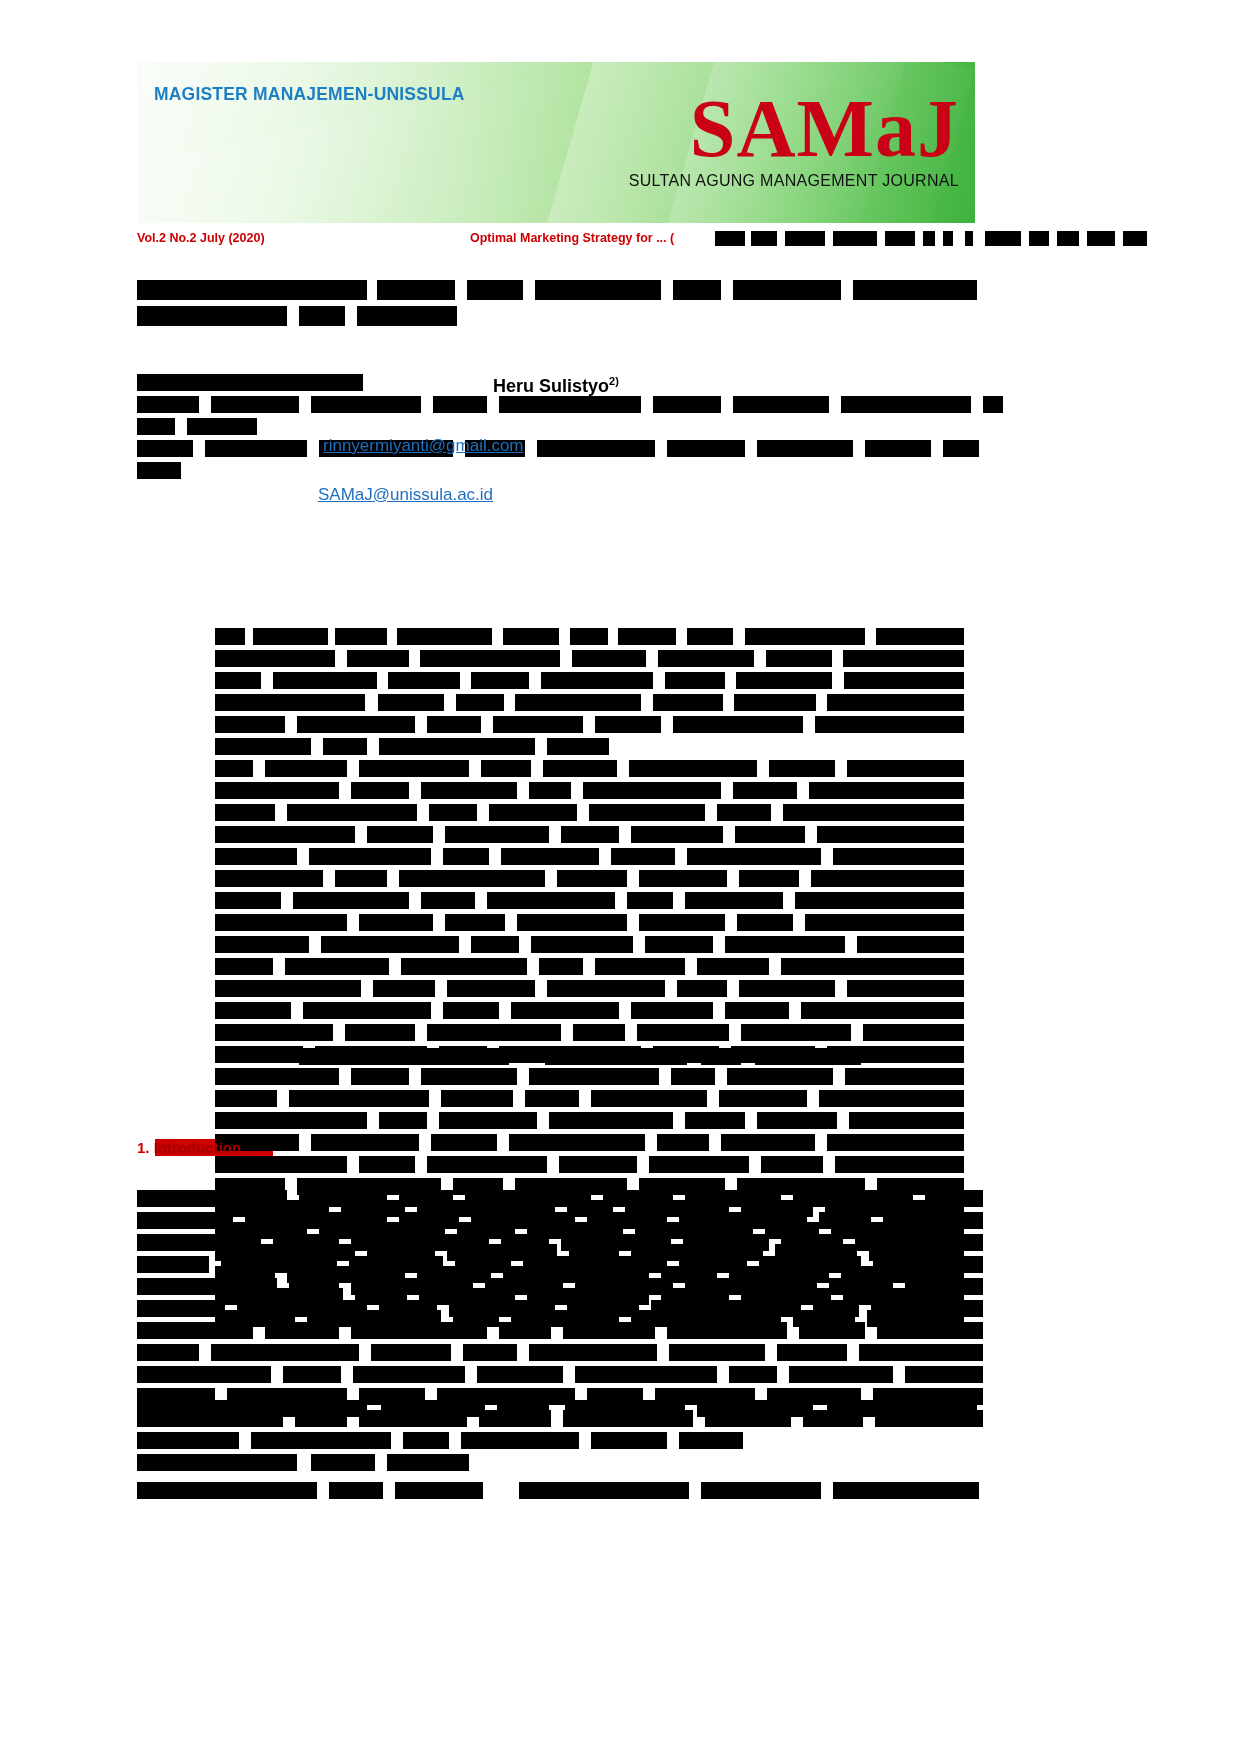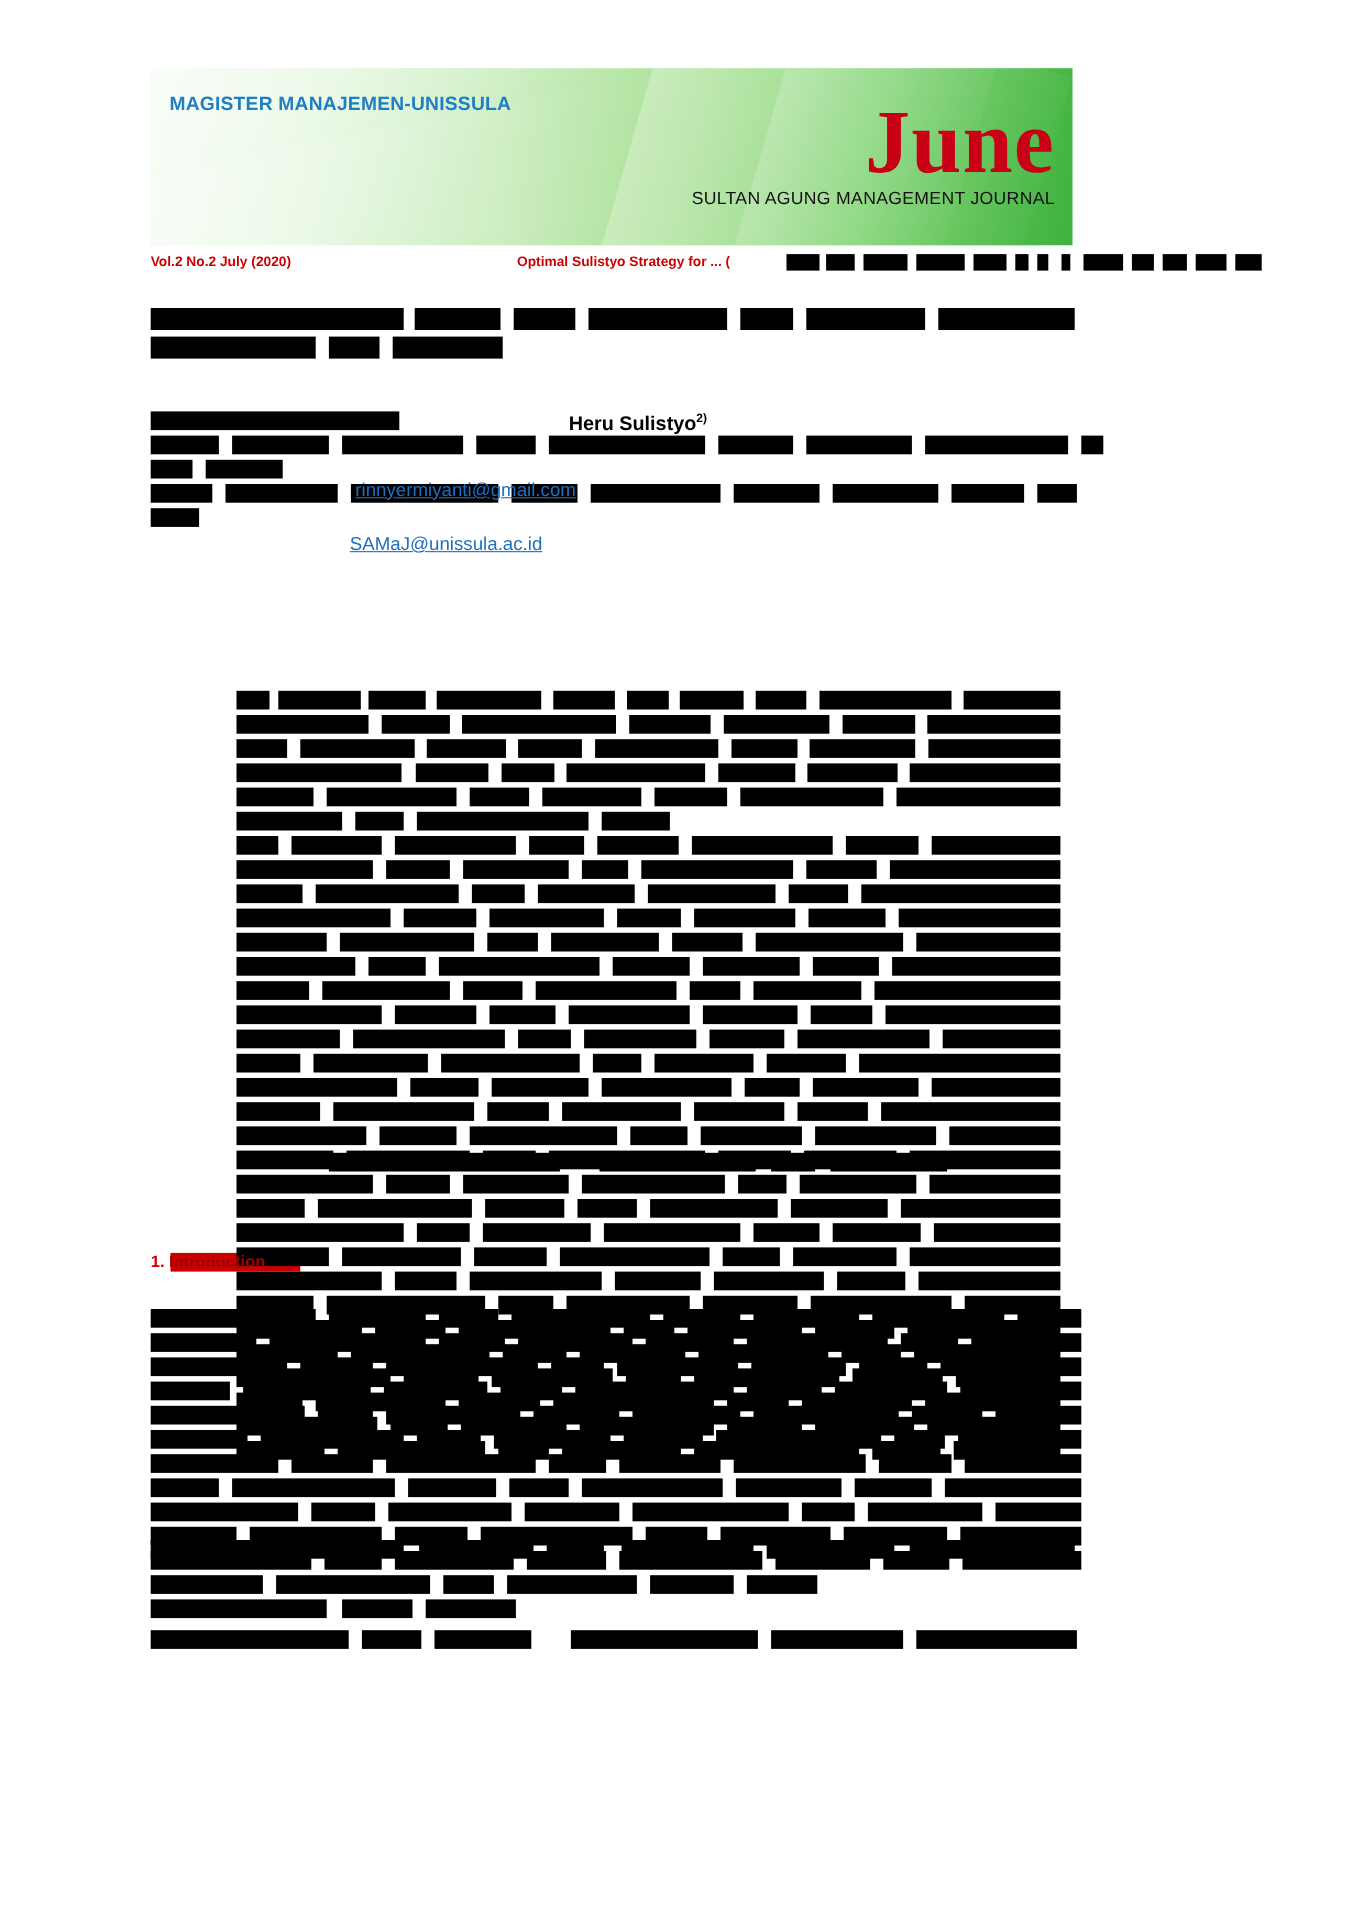--- a/index.html
+++ b/index.html
@@ -66,28 +66,28 @@
 <body>
 
 <div class="page">
 
   <div class="masthead">
     <div class="sheen1"></div>
     <div class="sheen2"></div>
     <div class="sheen3"></div>
     <div class="mm-label">MAGISTER MANAJEMEN-UNISSULA</div>
     <div class="samaj-wrap">
-      <div class="samaj">June</div>
+      <div class="samaj">SAMaJ</div>
       <div class="samaj-sub">SULTAN AGUNG MANAGEMENT JOURNAL</div>
     </div>
   </div>
 
   <div class="runhead">
     <div class="rh-left-txt">Vol.2 No.2 July (2020)</div>
-    <div class="rh-right-txt">Optimal Sulistyo Strategy for ... (</div>
+    <div class="rh-right-txt">Optimal Marketing Strategy for ... (</div>
     <div id="runhead-redact">
         <div class="rb-red" style="left: 0px; top: 0px; width: 155px; height: 15px; opacity: 0;"></div>
         <div class="rb-red" style="left: 333px; top: 0px; width: 240px; height: 15px; opacity: 0;"></div>
         <div class="rb" style="left: 578px; top: 0px; width: 30px; height: 15px;"></div>
         <div class="rb" style="left: 614px; top: 0px; width: 26px; height: 15px;"></div>
         <div class="rb" style="left: 648px; top: 0px; width: 40px; height: 15px;"></div>
         <div class="rb" style="left: 696px; top: 0px; width: 44px; height: 15px;"></div>
         <div class="rb" style="left: 748px; top: 0px; width: 30px; height: 15px;"></div>
         <div class="rb" style="left: 786px; top: 0px; width: 12px; height: 15px;"></div>
         <div class="rb" style="left: 806px; top: 0px; width: 10px; height: 15px;"></div>
@@ -107,21 +107,21 @@
       <div class="rb" style="left: 398px; top: 0px; width: 126px; height: 20px;"></div>
       <div class="rb" style="left: 536px; top: 0px; width: 48px; height: 20px;"></div>
       <div class="rb" style="left: 596px; top: 0px; width: 108px; height: 20px;"></div>
       <div class="rb" style="left: 716px; top: 0px; width: 124px; height: 20px;"></div>
       <div class="rb" style="left: 0px; top: 26px; width: 150px; height: 20px;"></div>
       <div class="rb" style="left: 162px; top: 26px; width: 46px; height: 20px;"></div>
       <div class="rb" style="left: 220px; top: 26px; width: 100px; height: 20px;"></div>
     </div>
 
   <div style="position:absolute;left:137px;top:374px;width:840px;" id="author-block">
-    <div class="author-name" style="left:380px;top:1px;">
+    <div class="author-name" style="left:356px;top:1px;">
       <span>Heru Sulistyo</span><sup>2)</sup>
     </div>
   <div class="rb" style="left: 0px; top: 0px; width: 226px; height: 17px;"></div>
       <div class="rb" style="left: 0px; top: 22px; width: 62px; height: 17px;"></div>
       <div class="rb" style="left: 74px; top: 22px; width: 88px; height: 17px;"></div>
       <div class="rb" style="left: 174px; top: 22px; width: 110px; height: 17px;"></div>
       <div class="rb" style="left: 296px; top: 22px; width: 54px; height: 17px;"></div>
       <div class="rb" style="left: 362px; top: 22px; width: 142px; height: 17px;"></div>
       <div class="rb" style="left: 516px; top: 22px; width: 68px; height: 17px;"></div>
       <div class="rb" style="left: 596px; top: 22px; width: 96px; height: 17px;"></div>

